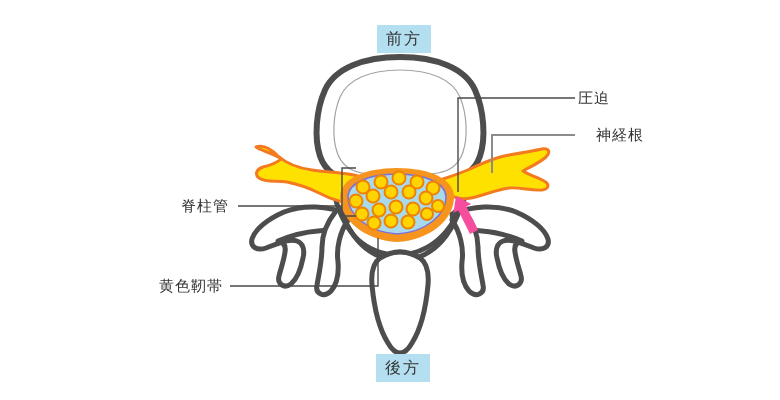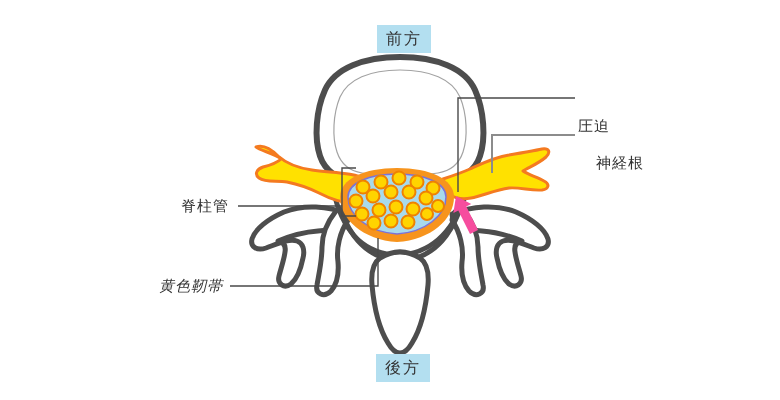--- a/index.html
+++ b/index.html
@@ -9,21 +9,21 @@
   }
   .stage svg{position:absolute;left:0;top:0;}
   .dir-box{
     position:absolute;background:var(--label_box_bg,#b3dff0);color:var(--text,#333);
     font-size:16px;line-height:1;padding:6px 9px;letter-spacing:2px;white-space:nowrap;
   }
   .callout{
     position:absolute;color:var(--text,#333);font-size:15px;line-height:1;
     white-space:nowrap;letter-spacing:1px;
   }
-  .align-left{transform:translate(0,-50%);margin-top:28px;}
+  .align-left{transform:translate(0,-50%);}
   .align-right{transform:translate(-100%,-50%);}
 
   
   .bone{fill:#ffffff;stroke:var(--bone_outline,#4d4d4d);stroke-width:5;stroke-linejoin:round;stroke-linecap:round;}
   .bone-body{stroke-width:6;}
   .bone-line{fill:none;stroke:var(--bone_outline,#4d4d4d);stroke-width:5;stroke-linecap:round;}
   .inner-contour{fill:none;stroke:#a3a3a3;stroke-width:1.2;}
   .nerve{fill:var(--nerve_yellow,#ffe100);stroke:var(--nerve_orange,#f47a20);stroke-width:3;stroke-linejoin:round;}
   .flavum{fill:var(--flavum_orange,#f7941d);stroke:none;}
   .canal{fill:var(--canal_blue,#a8daec);stroke:var(--canal_stroke,#7b72d8);stroke-width:1.5;}
@@ -185,14 +185,14 @@
   <div class="dir-box" style="left:376px;top:354px;">後方</div>
 
   <div class="dir-box" style="left:377px;top:25px;">前方</div>
 
   <div class="callout align-left" style="left:578px;top:98px;">圧迫</div>
 
   <div class="callout align-left" style="left:596px;top:135px;">神経根</div>
 
   <div class="callout align-right" style="left:229px;top:206px;">脊柱管</div>
 
-  <div class="callout align-right" style="left:223px;top:286px;font-style:italic;">黄色靭帯</div>
+  <div class="callout align-right" style="left:223px;top:286px;">黄色靭帯</div>
 </div>
 
 </body></html>

